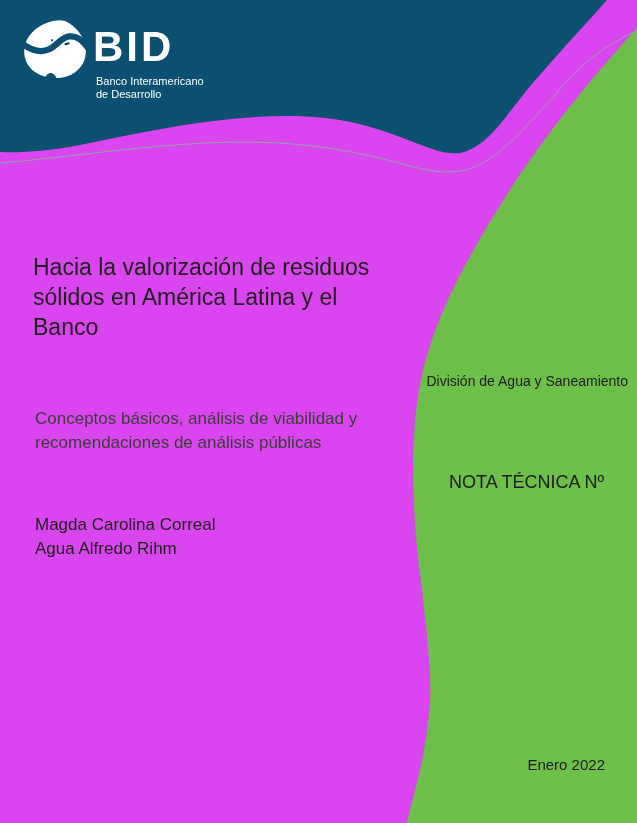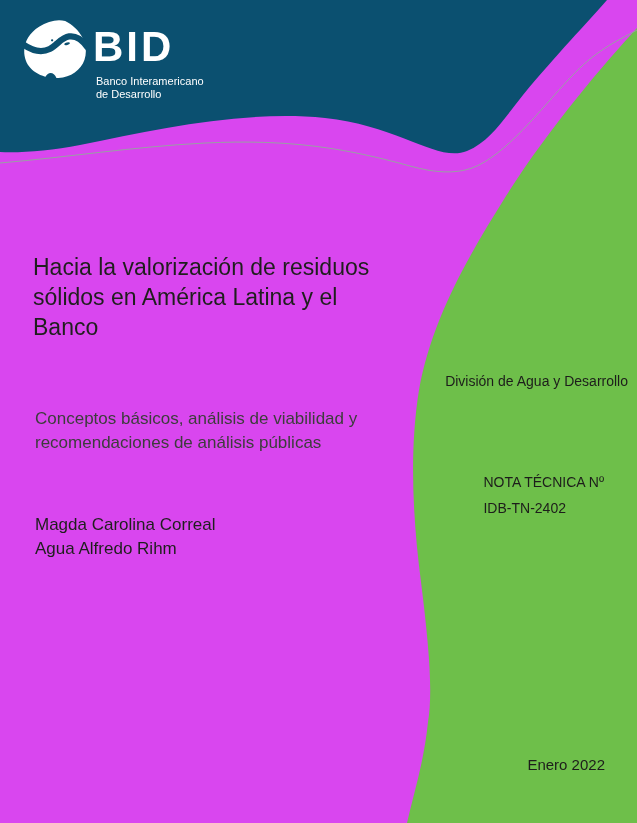--- a/index.html
+++ b/index.html
@@ -36,21 +36,22 @@
     font-size:17px;line-height:24px;color:#1f1f1d;
   }
   
   .division{
     position:absolute;right:9px;top:370px;
     font-size:14px;line-height:22px;color:#1d1d1b;
     text-align:right;
   }
   .technote{
     position:absolute;right:33px;top:469px;
-    font-size:14px;line-height:26px;color:#1d1d1b;
+    font-size:18px;line-height:26px;color:#1d1d1b;
+    text-align:right;
   }
   .pubdate{
     position:absolute;right:32px;top:755px;
     font-size:15px;line-height:20px;color:#1d1d1b;
     text-align:right;
     margin-left:36px;
   }
 </style>
 </head>
 <body>
@@ -95,22 +96,21 @@
   <div class="subtitle">
     <div>Conceptos básicos, análisis de viabilidad y</div>
     <div>recomendaciones de análisis públicas</div>
   </div>
 
   <div class="authors">
     <div>Magda Carolina Correal</div>
     <div>Agua Alfredo Rihm</div>
   </div>
 
-  <div class="division">División de Agua y Desarrollo</div>
+  <div class="division">División de Agua y Saneamiento</div>
 
   <div class="technote">
     <div>NOTA TÉCNICA Nº</div>
-    <div>IDB-TN-2402</div>
   </div>
 
   <div class="pubdate">Enero 2022</div>
 
 </div>
 
 </body></html>

